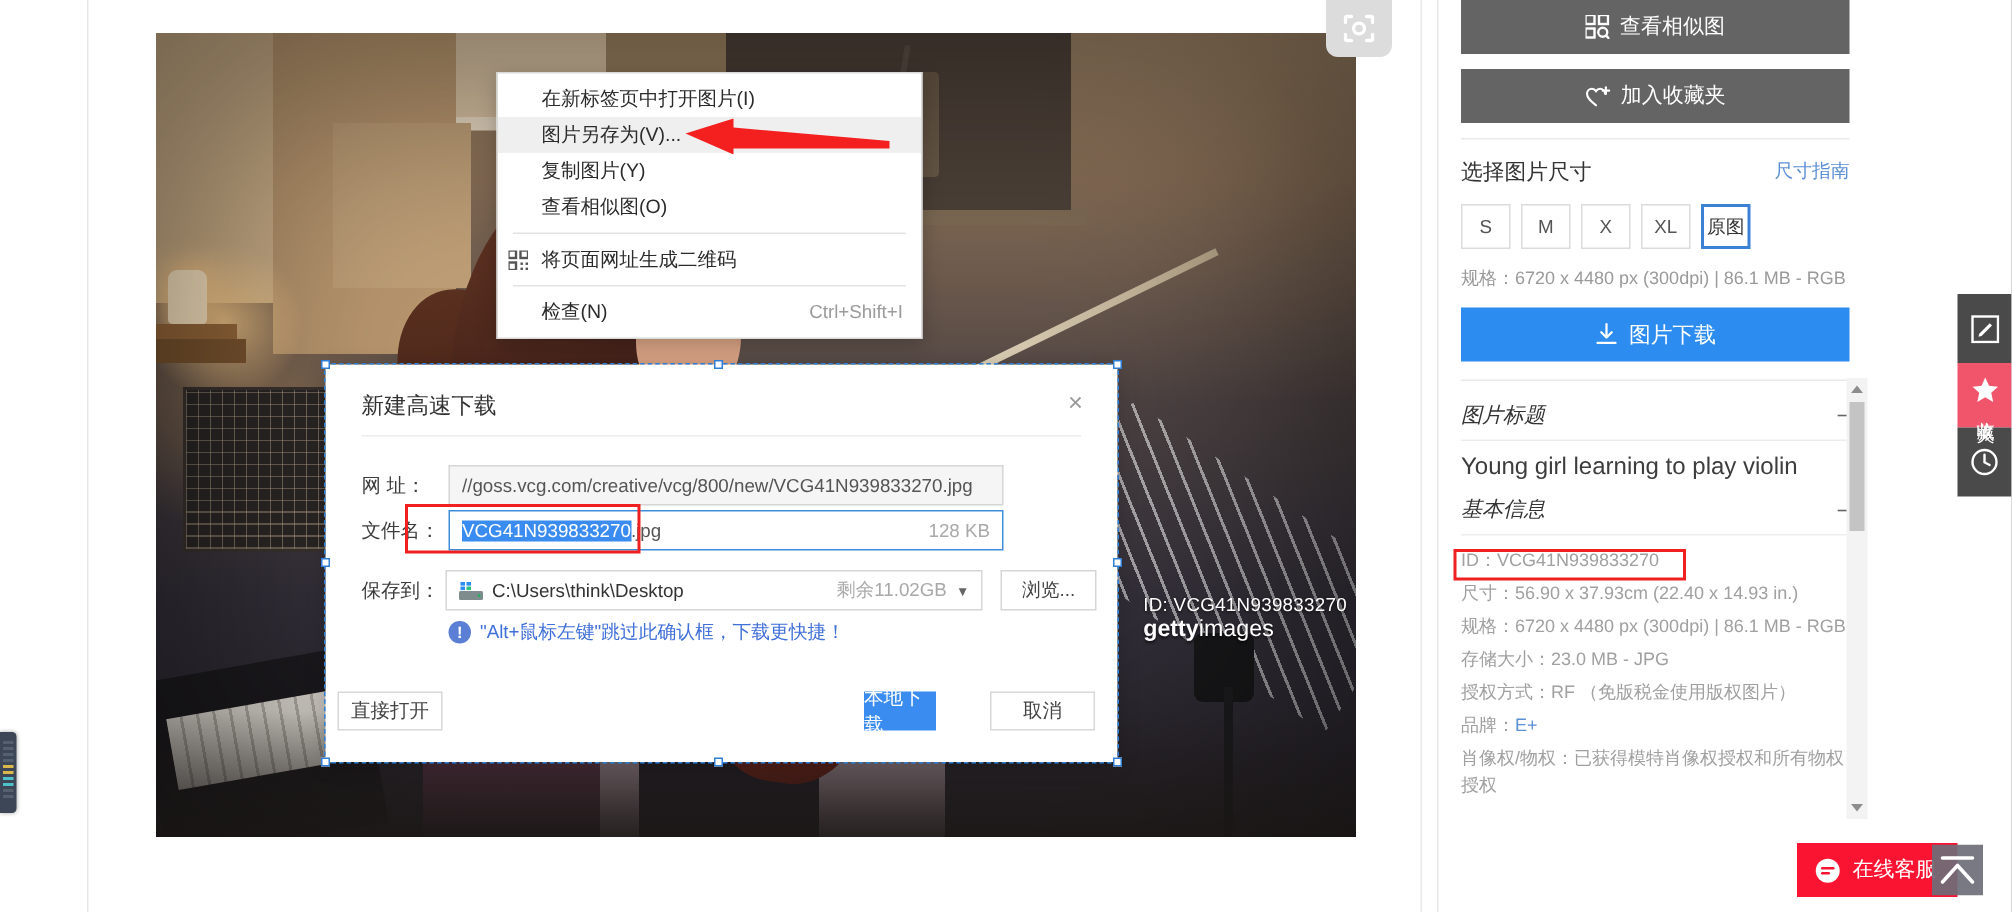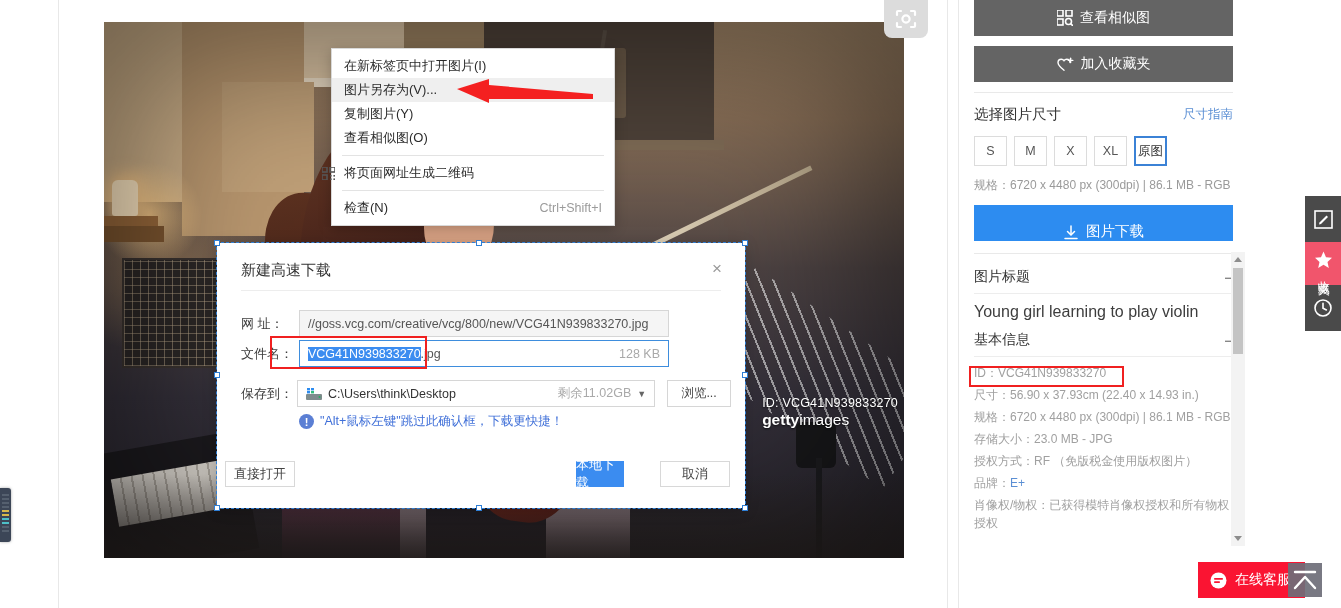--- a/index.html
+++ b/index.html
@@ -126,21 +126,21 @@
 
   
   .ctx {
     position:absolute; left:331px; top:48px; width:284px;
     background:#fff; border:1px solid #d9d9d9;
     box-shadow: 0 3px 12px rgba(0,0,0,.22);
     padding: 5px 0; z-index: 40;
   }
   .ctx-item {
     height: 24px; display:flex; align-items:center;
-    padding: 0 12px 0 12px; font-size: 13px; color:#2b2b2b; white-space:nowrap;
+    padding: 0 12px 0 29px; font-size: 13px; color:#2b2b2b; white-space:nowrap;
   }
   .ctx-item.hl { background:#efefef; }
   .ctx-item .ctx-ico { width: 22px; margin-left:-22px; display:flex; align-items:center; }
   .ctx-sep { height:1px; background:#e3e3e3; margin:5px 10px; }
   .ctx-short { margin-left:auto; color:#9b9b9b; font-size:12.5px; }
 
   
   .arrow { position:absolute; left:455px; top:77px; width:140px; height:26px; z-index:45; }
 
   
@@ -194,22 +194,22 @@
   .side-hr { height:1px; background:#e9e9e9; margin:6px 13px 0 13px; }
   .side-sec-head { display:flex; align-items:center; margin:12px 13px 0 13px; }
   .side-sec-title { font-size:14.5px; color:#333; }
   .side-link { margin-left:auto; font-size:12.5px; color:#5b8fd4; }
   .size-row { display:flex; gap:7px; margin:12px 13px 0 13px; }
   .size-box { width:33px; height:30px; border:1px solid #dcdcdc; background:#fff; color:#555;
       display:flex; align-items:center; justify-content:center; font-size:12.5px; }
   .size-box.active { border:2px solid #3b82d6; color:#333; }
   .spec { margin:11px 13px 0 13px; font-size:12px; color:#9a9a9a; }
   .dl-btn { margin:11px 13px 0 13px; height:36px; background:#2d8cf0; color:#fff;
-      display:flex; align-items:flex-end; justify-content:center; gap:7px; font-size:14.5px; }
-  .blk-head { display:flex; align-items:center; margin:14px 13px 0 13px; }
+      display:flex; align-items:center; justify-content:center; gap:7px; font-size:14.5px; }
+  .blk-head { display:flex; align-items:center; margin:14px 13px 0 13px;font-style:italic; }
   .blk-title { font-size:14px; color:#333; }
   .blk-minus { margin-left:auto; color:#666; font-size:15px; line-height:1; }
   .blk-hr { height:1px; background:#ededed; margin:7px 13px 0 13px; }
   .img-title { margin:9px 13px 0 13px; font-size:16px; color:#3d3d3d; }
   .meta { margin:4px 13px 0 13px; font-size:12px; color:#a0a0a0; line-height:1.5; }
   .meta .k { color:#a0a0a0; }
   .meta .lnk { color:#5b8fd4; }
 
   
   .sbar { position:absolute; right:1px; top:252px; width:14px; height:294px; background:#f3f3f3; }

